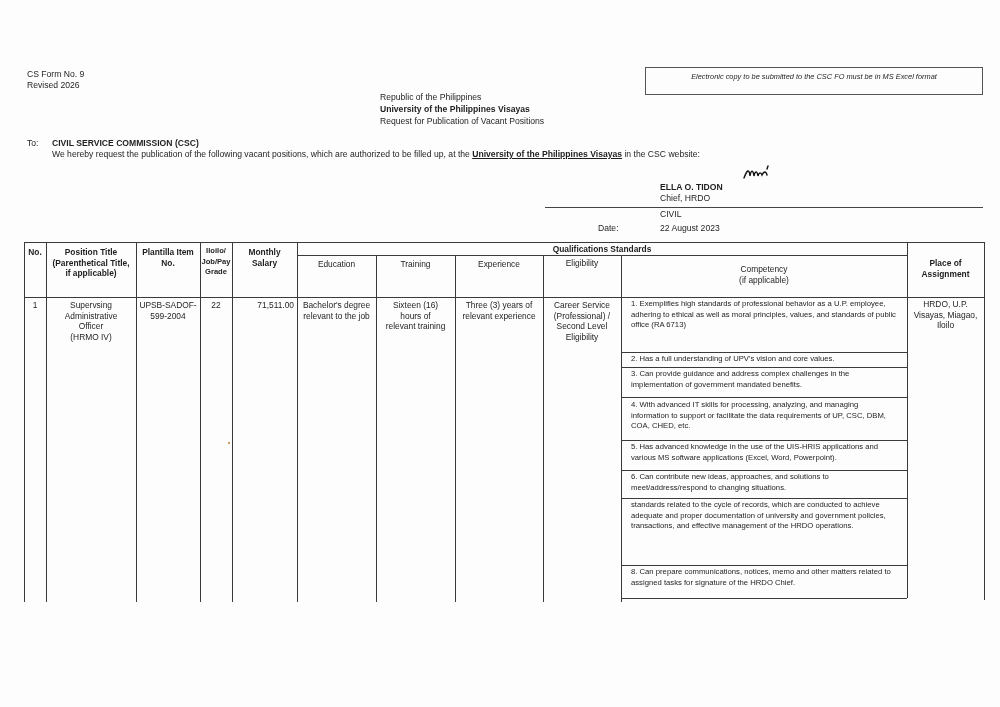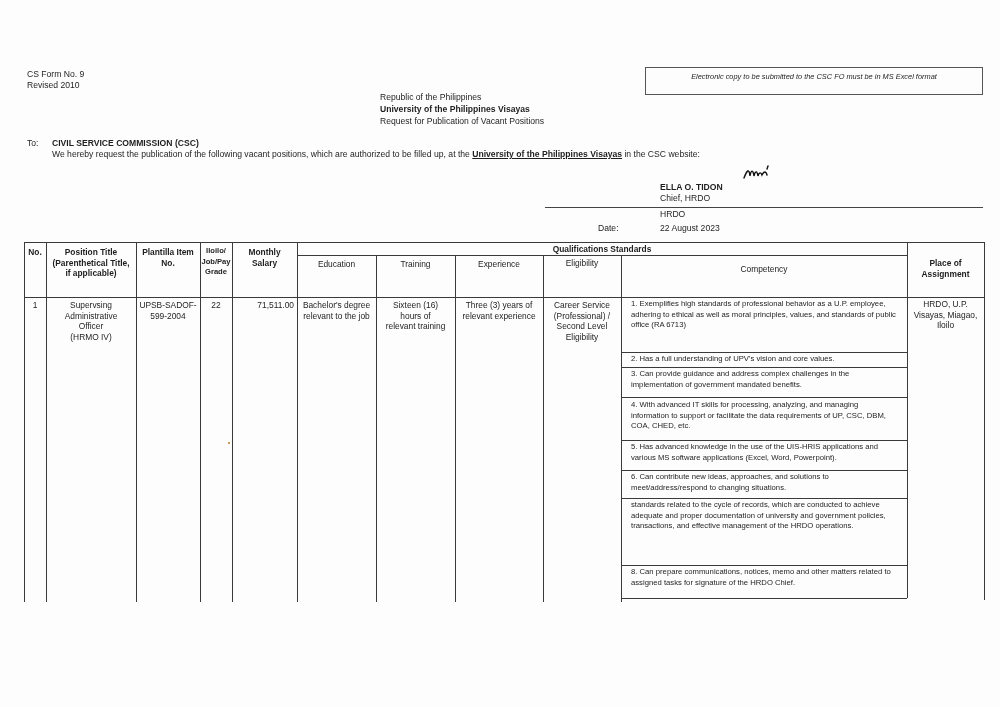--- a/index.html
+++ b/index.html
@@ -48,40 +48,40 @@
     .cell { position: absolute; box-sizing: border-box; text-align: center; }
     .hdr { font-size: 8.4px; line-height: 10.6px; font-weight: bold; }
     .sub { font-size: 8.4px; line-height: 10.6px; }
     .comp { position: absolute; left: 623px; width: 283px; font-size: 7.7px; line-height: 10.6px; text-align: left; padding-left: 8px; }
     .dot { position: absolute; width: 2px; height: 2px; border-radius: 1px; background: #c07a2a; }
   </style>
 </head>
 <body>
 
 <div id="form-no" class="abs t9">CS Form No. 9</div>
-<div id="revised" class="abs t9">Revised 2010</div>
+<div id="revised" class="abs t9">Revised 2026</div>
 <div id="notice-box" class="abs">
   <span>Electronic copy to be submitted to the CSC FO must be in MS Excel format</span>
 </div>
 
 <div id="republic" class="abs t9 center">Republic of the Philippines</div>
 <div id="university" class="abs t9 center bold">University of the Philippines Visayas</div>
 <div id="request-title" class="abs t9 center">Request for Publication of Vacant Positions</div>
 
 <div id="to-label" class="abs t9">To:</div>
 <div id="to-value" class="abs t9 bold">CIVIL SERVICE COMMISSION (CSC)</div>
 <div id="body-text" class="abs t9"><span>We hereby request the publication of the following vacant positions, which are authorized to be filled up, at the </span><u>University of the Philippines Visayas</u><span> in the CSC website:</span></div>
 
 <svg id="signature" class="abs" viewBox="0 0 36 22">
   <path d="M3 18 C6 10, 8 8, 9 16 C10 10, 12 9, 13 16 C14 11, 16 10, 17 16 C18 12, 20 12, 21 15 C23 11, 25 11, 26 15 M26 9 L27 6" fill="none" stroke="#111" stroke-width="1.4" stroke-linecap="round"></path>
 </svg>
 <div id="signer-name" class="abs t9 center bold">ELLA O. TIDON</div>
 <div id="signer-title" class="abs t9 center">Chief, HRDO</div>
 <div id="sign-line" class="abs"></div>
-<div id="signer-role" class="abs t9 center">HRDO</div>
+<div id="signer-role" class="abs t9 center">CIVIL</div>
 <div id="date-label" class="abs t9">Date:</div>
 <div id="date-value" class="abs t9 center">22 August 2023</div>
 
 <div>
 
   <div class="hline" style="left:24px; top:242px; width:960px;"></div>
   <div class="hline" style="left:297px; top:255px; width:610px;"></div>
   <div class="hline" style="left:24px; top:297px; width:960px;"></div>
 
   <div class="vline" style="left:24px; top:242px; height:360px;"></div>
@@ -125,20 +125,21 @@
     <div>Monthly</div>
     <div>Salary</div>
   </div>
   <div class="cell hdr" style="left:297px; top:244px; width:610px;">Qualifications Standards</div>
   <div class="cell sub" style="left:297px; top:259px; width:79px;">Education</div>
   <div class="cell sub" style="left:376px; top:259px; width:79px;">Training</div>
   <div class="cell sub" style="left:455px; top:259px; width:88px;">Experience</div>
   <div class="cell sub" style="left:543px; top:258px; width:78px;">Eligibility</div>
   <div class="cell sub" style="left:621px; top:264px; width:286px;">
     <div>Competency</div>
+    <div>(if applicable)</div>
   </div>
   <div class="cell hdr" style="left:907px; top:258px; width:77px;">
     <div>Place of</div>
     <div>Assignment</div>
   </div>
 
   <div>
     <div class="cell sub" style="left:24px; top:300px; width:22px;">1</div>
     <div class="cell sub" style="left:46px; top:300px; width:90px;">
       <div>Supervsing</div>

